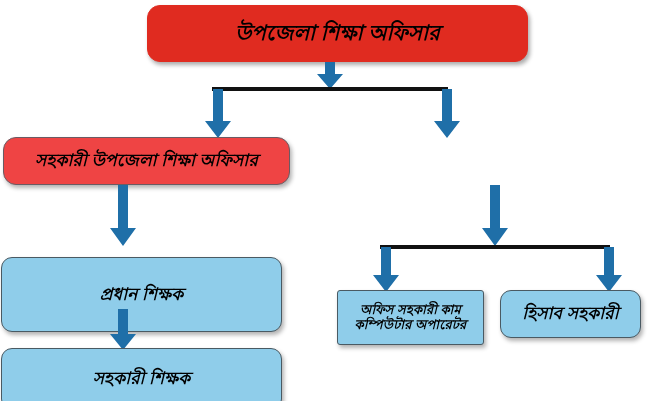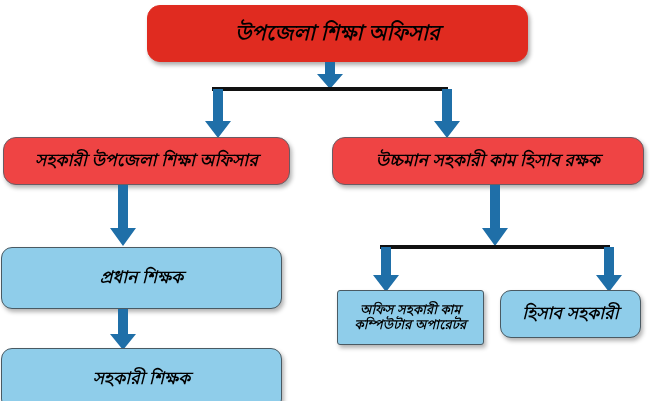--- a/index.html
+++ b/index.html
@@ -113,37 +113,34 @@
   <div class="arrow" style="left:427px; top:89px;">
     <svg width="40" height="50" viewBox="0 0 40 50">
       <polygon points="15,0 25,0 25,32 33,32 20,49 7,32 15,32" fill="#1F6FA8"></polygon>
     </svg>
   </div>
 
   <div class="node node--pink" style="left:3px; top:137px; width:287px; height:48px;">
     <span class="node-label">সহকারী উপজেলা শিক্ষা অফিসার</span>
   </div>
 
-  <div class="node node--pink" style="left:332px; top:137px; width:312px; height:48px;">
-    <span class="node-label">উচ্চমান সহকারী কাম হিসাব রক্ষক</span>
-  </div>
 
   <div class="arrow" style="left:103px; top:185px;">
     <svg width="40" height="62" viewBox="0 0 40 62">
       <polygon points="15,0 25,0 25,43 33,43 20,61 7,43 15,43" fill="#1F6FA8"></polygon>
     </svg>
   </div>
 
   <div class="arrow" style="left:475px; top:185px;">
     <svg width="40" height="62" viewBox="0 0 40 62">
       <polygon points="15,0 25,0 25,43 33,43 20,61 7,43 15,43" fill="#1F6FA8"></polygon>
     </svg>
   </div>
 
-  <div class="node node--blue" style="left:1px; top:247px; width:281px; height:62px;">
+  <div class="node node--blue" style="left:1px; top:257px; width:281px; height:75px;">
     <span class="node-label">প্রধান শিক্ষক</span>
   </div>
 
   <div class="arrow" style="left:103px; top:309px;">
     <svg width="40" height="42" viewBox="0 0 40 42">
       <polygon points="15,0 25,0 25,25 33,25 20,41 7,25 15,25" fill="#1F6FA8"></polygon>
     </svg>
   </div>
 
   <div class="node node--blue" style="left:1px; top:348px; width:281px; height:62px;">

